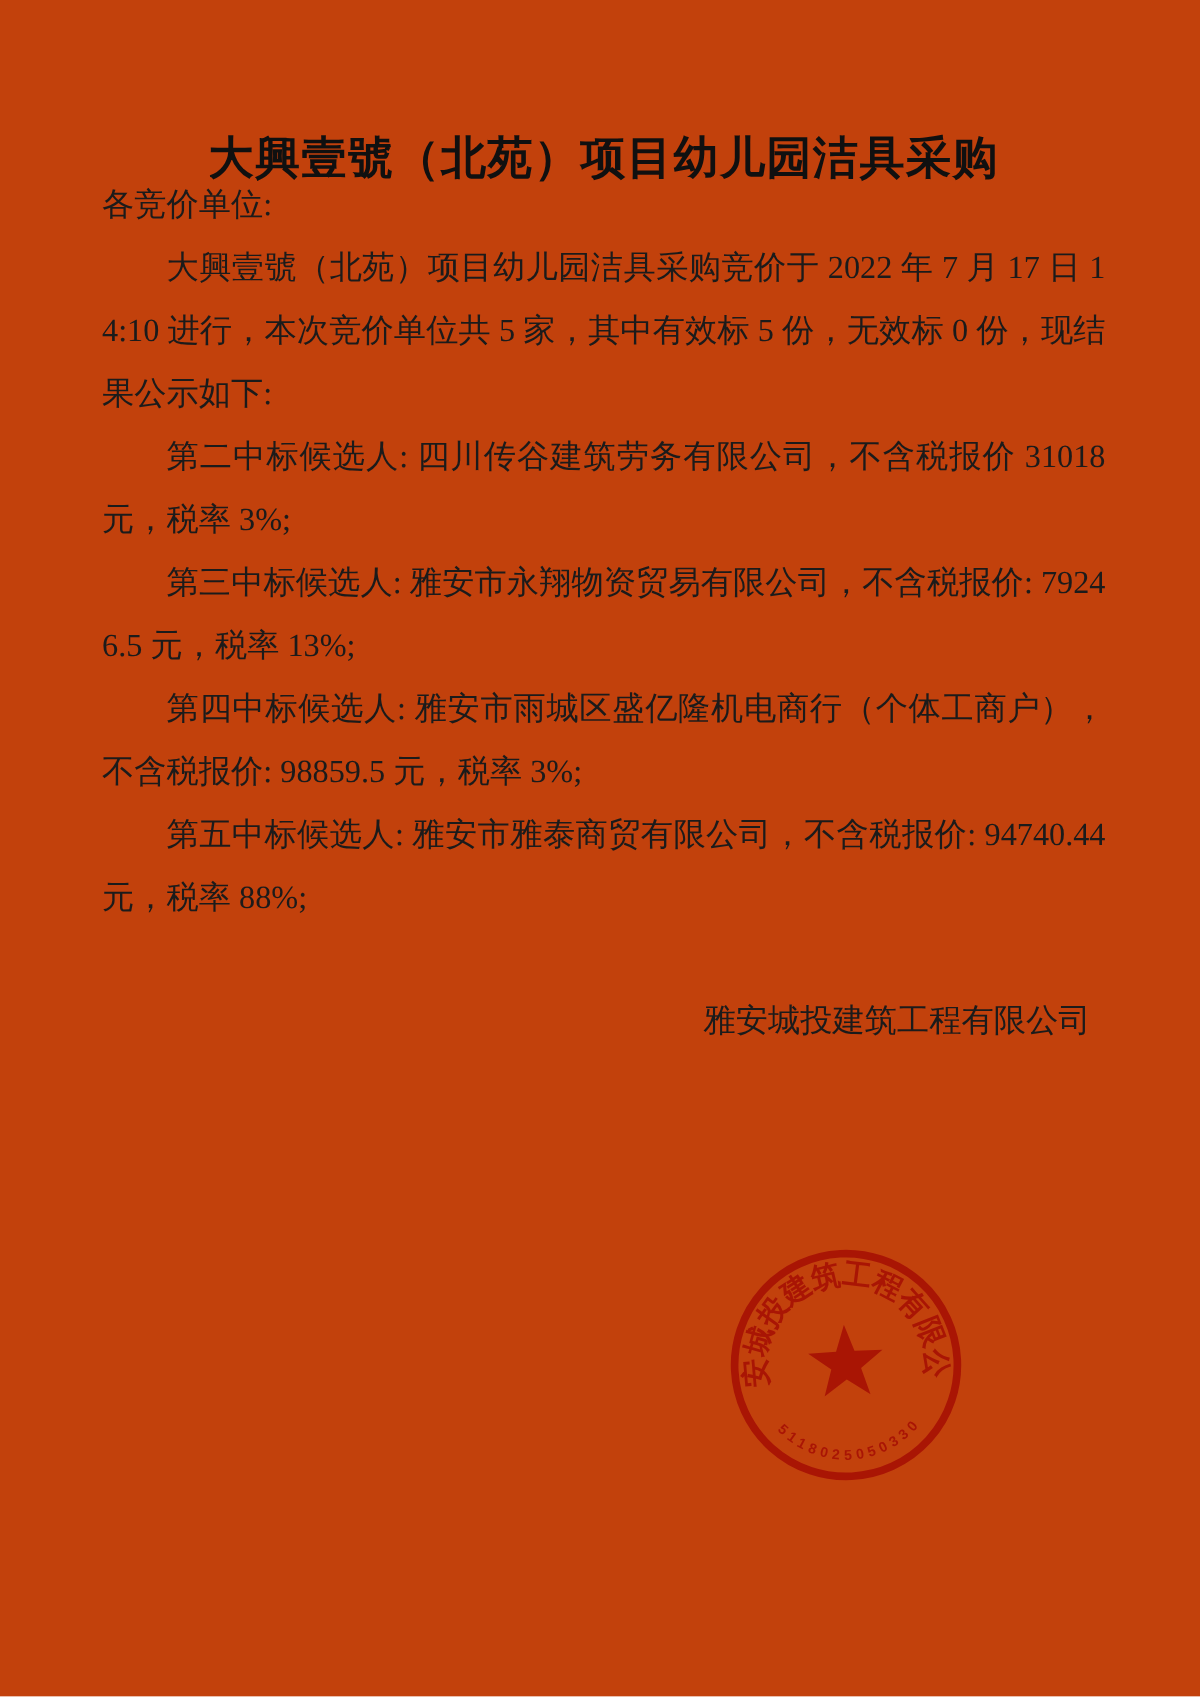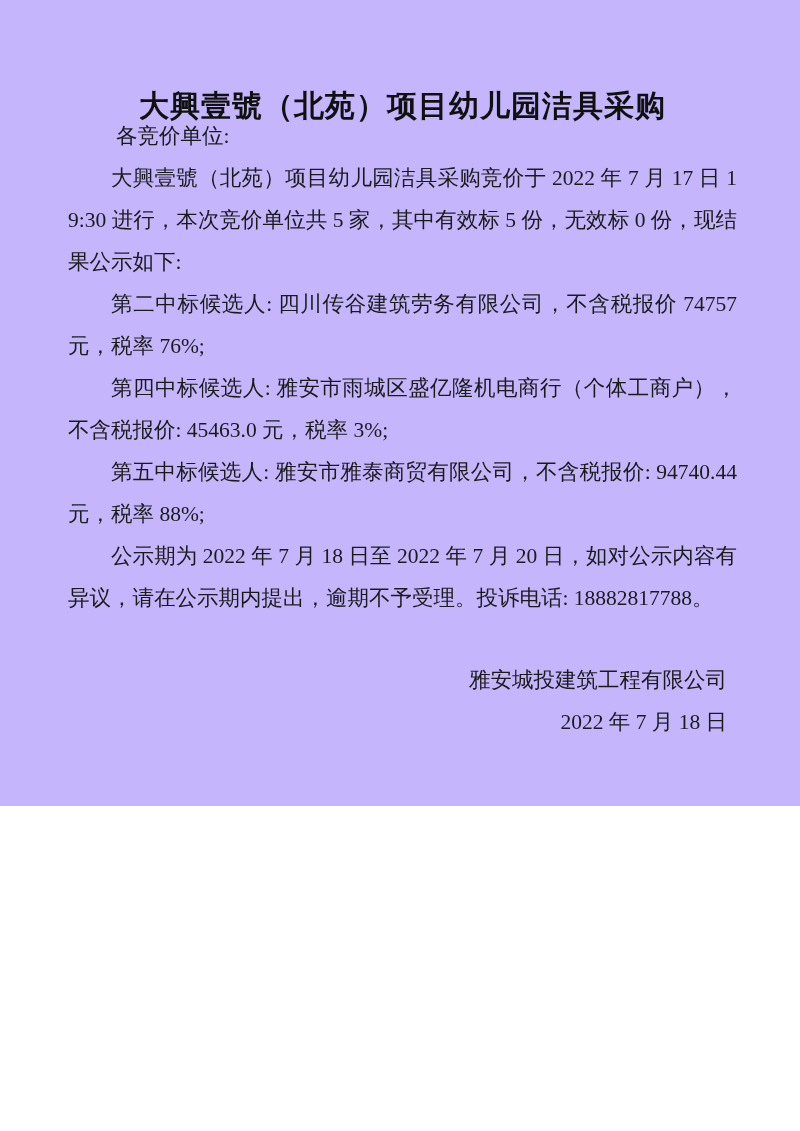--- a/index.html
+++ b/index.html
@@ -3,22 +3,22 @@
 <meta charset="utf-8">
 <style>
   html, body {
     margin: 0;
     padding: 0;
     background: #ffffff;
   }
   .page {
     position: relative;
     width: 800px;
-    height: 806px;
-    background: #c4b5fd;
+    height: 1131px;
+    background: #c2410c;
     overflow: hidden;
     font-family: "Liberation Serif", "DejaVu Serif", serif;
     color: #1b1b1b;
   }
   .content {
     position: absolute;
     left: 68px;
     top: 0;
     width: 669px;
   }
@@ -38,21 +38,20 @@
     line-height: 42px;
     text-align: justify;
     word-break: break-all;
   }
   .body-text p {
     margin: 0;
     text-indent: 2em;
   }
   .body-text .salutation {
     text-indent: 0;
-    margin-left: 48px;
   }
   .signature {
     margin-top: 40px;
     padding-right: 10px;
     text-align: right;
     font-size: 21.5px;
     line-height: 42px;
   }
   .stamp {
     position: absolute;
@@ -83,30 +82,29 @@
 <div class="page">
 
   <div class="content">
 
     <div class="title">
       <div>大興壹號（北苑）项目幼儿园洁具采购</div>
     </div>
 
     <div class="body-text">
       <p class="salutation">各竞价单位:</p>
-      <p>大興壹號（北苑）项目幼儿园洁具采购竞价于 2022 年 7 月 17 日 19:30 进行，本次竞价单位共 5 家，其中有效标 5 份，无效标 0 份，现结果公示如下:</p>
-      <p>第二中标候选人: 四川传谷建筑劳务有限公司，不含税报价 74757 元，税率 76%;</p>
-      <p>第四中标候选人: 雅安市雨城区盛亿隆机电商行（个体工商户），不含税报价: 45463.0 元，税率 3%;</p>
+      <p>大興壹號（北苑）项目幼儿园洁具采购竞价于 2022 年 7 月 17 日 14:10 进行，本次竞价单位共 5 家，其中有效标 5 份，无效标 0 份，现结果公示如下:</p>
+      <p>第二中标候选人: 四川传谷建筑劳务有限公司，不含税报价 31018 元，税率 3%;</p>
+      <p>第三中标候选人: 雅安市永翔物资贸易有限公司，不含税报价: 79246.5 元，税率 13%;</p>
+      <p>第四中标候选人: 雅安市雨城区盛亿隆机电商行（个体工商户），不含税报价: 98859.5 元，税率 3%;</p>
       <p>第五中标候选人: 雅安市雅泰商贸有限公司，不含税报价: 94740.44 元，税率 88%;</p>
-      <p>公示期为 2022 年 7 月 18 日至 2022 年 7 月 20 日，如对公示内容有异议，请在公示期内提出，逾期不予受理。投诉电话: 18882817788。</p>
     </div>
 
     <div class="signature">
       <div>雅安城投建筑工程有限公司</div>
-      <div>2022 年 7 月 18 日</div>
     </div>
 
   </div>
 
   <svg class="stamp" viewBox="0 0 200 200" xmlns="http://www.w3.org/2000/svg">
     <defs>
       <path id="arcTop" d="M 36.1 123.3 A 68 68 0 1 1 163.9 123.3" fill="none"></path>
       <path id="arcBottom" d="M 34.5 145.9 A 80 80 0 0 0 165.5 145.9" fill="none"></path>
     </defs>
     <circle cx="100" cy="100" r="94" fill="none" stroke-width="6.5" stroke="#dd4140"></circle>

